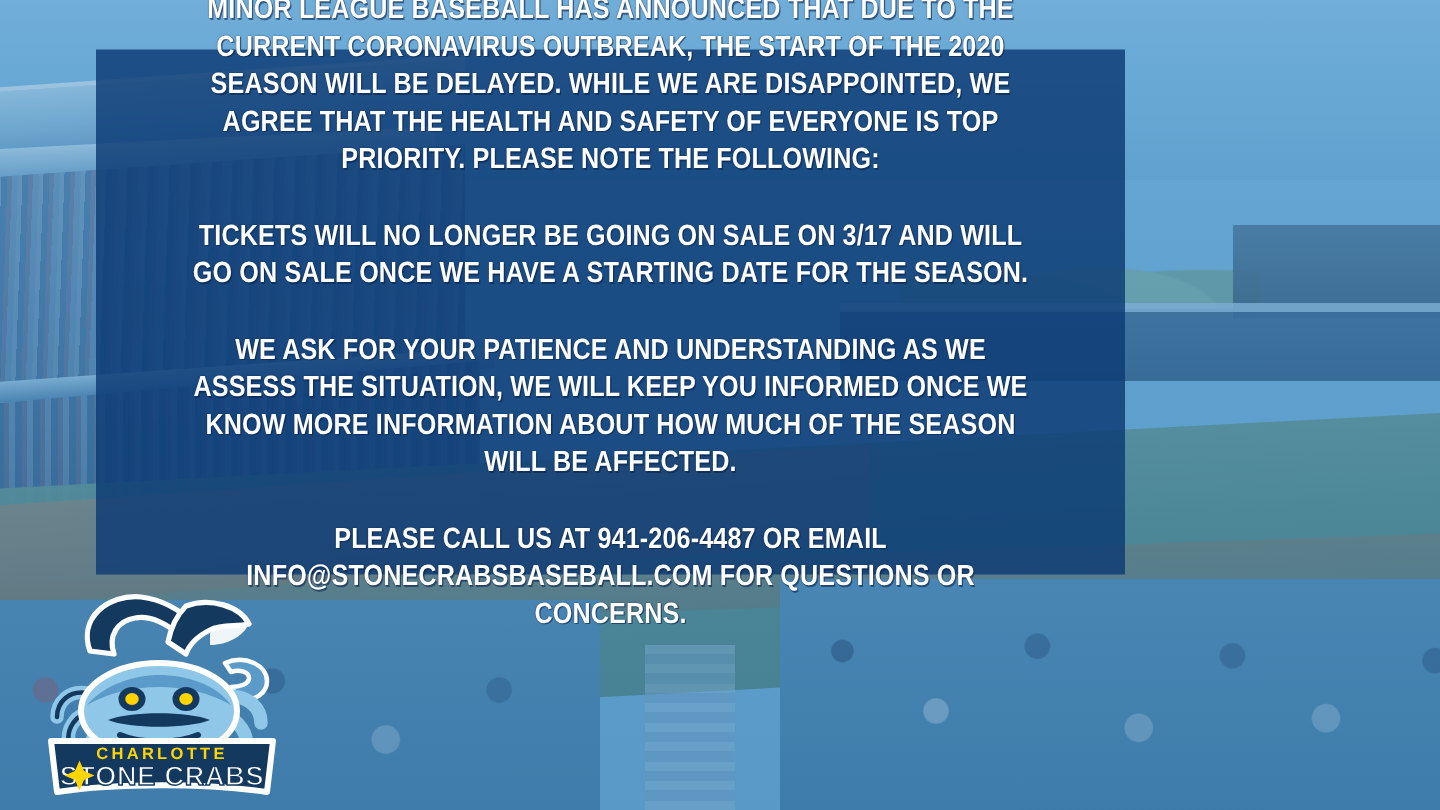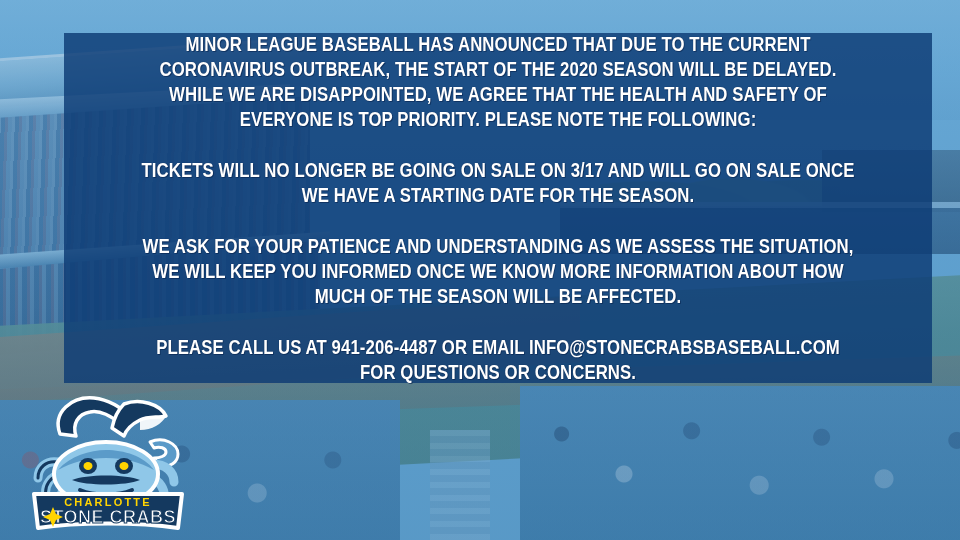--- a/index.html
+++ b/index.html
@@ -68,21 +68,21 @@
       radial-gradient(circle at 84% 40%, rgba(30,60,100,.45) 0 8px, transparent 9px),
       linear-gradient(180deg,#4b84ae 0%,#3e79a5 100%);}
   .bg-steps{position:absolute;left:430px;top:430px;width:60px;height:110px;
     background:repeating-linear-gradient(180deg,#9dc3db 0 6px,#7fa9c6 6px 13px);opacity:.55;}
   
   .bg-tint{position:absolute;inset:0;background:linear-gradient(180deg,
       rgba(96,160,208,.42) 0%, rgba(74,140,192,.44) 45%, rgba(62,126,176,.46) 100%);}
 
   
   .panel{
-    position:absolute;left:64px;top:33px;width:868px;height:350px;
+    position:absolute;left:64px;top:33px;width:686px;height:350px;
     background:rgba(12,58,116,.82);
     display:flex;flex-direction:column;justify-content:center;
     padding:0 18px;box-sizing:border-box;
   }
   .para{
     color:#ffffff;
     text-align:center;
     font-family:"Liberation Sans", sans-serif;
     font-weight:bold;
     font-size:19.5px;

